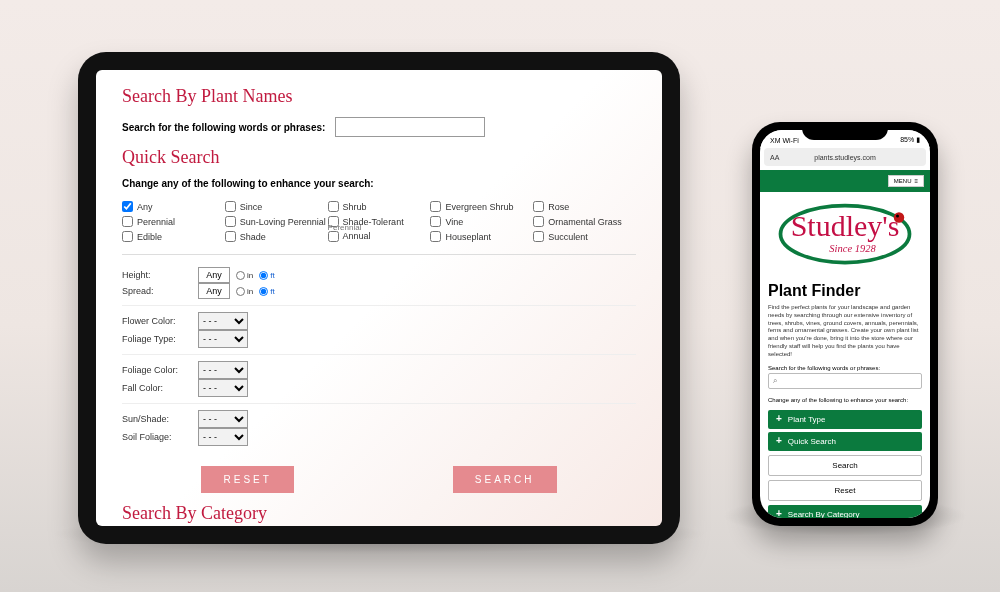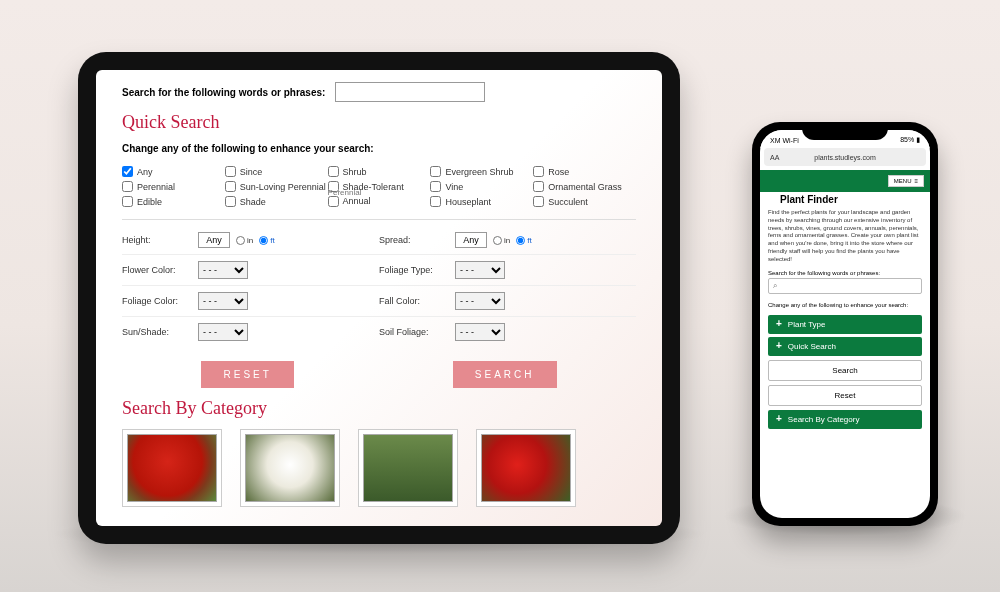--- a/index.html
+++ b/index.html
@@ -39,21 +39,21 @@
   .cb-instr { font-size: 10px; font-weight: bold; margin: 8px 0 12px 0; }
   .cb-grid {
     display: grid; grid-template-columns: repeat(5, 1fr);
     row-gap: 4px; font-size: 9px; color: #333;
     border-bottom: 1px solid #ddd; padding-bottom: 12px; margin-bottom:6px;
   }
   .cb-item { display: flex; align-items: center; gap: 4px; }
   .cb-item input[type=checkbox]{ width:11px; height:11px; }
   .cb-sub { font-size:8px; color:#777; position:relative; top:-4px; left:14px;}
   .param-row {
-    display: grid; grid-template-columns: 1fr 1fr;
+    display: grid; grid-template-columns: 1fr;
     font-size: 9px; color:#333;
     border-bottom: 1px solid #eee; padding: 6px 0;
   }
   .param-cell { display:flex; align-items:center; gap:6px; }
   .param-cell label { width: 70px; }
   .param-cell input[type=text]{
     width:32px; height:16px; border:1px solid #999; font-size:9px; text-align:center;
   }
   .param-cell select {
     width:50px; height:18px; font-size:9px; border:1px solid #999; background:#f2f2f2;
@@ -104,21 +104,21 @@
   .greenbar {
     height:22px; background:#0b7a3e; margin-top:4px;
     display:flex; justify-content:flex-end; align-items:center; padding:0 6px;
   }
   .menu-btn {
     background:#fff; border:1px solid #ccc; font-size:6px; padding:2px 5px;
     display:flex; align-items:center; gap:3px;
   }
   .logo-box { text-align:center; padding:6px 8px; }
   .logo-svg { width: 150px; height: 72px; }
-  .pf-title { font-size:10px; font-weight:bold; padding: 2px 20px; }
+  .pf-title { font-size:16px; font-weight:bold; padding: 2px 8px; }
   .pf-desc { font-size:6px; color:#333; padding: 2px 8px 6px 8px; line-height:1.3; }
   .pf-srch-label { font-size:6px; padding:0 8px 2px 8px;}
   .pf-search {
     margin: 0 8px 4px 8px; height:16px; border:1px solid #bbb; border-radius:2px;
     display:flex; align-items:center; padding-left:4px; font-size:8px; color:#666;
   }
   .pf-instr { font-size:6px; padding: 4px 8px; }
   .acc {
     margin:3px 8px; background:#0b7a3e; color:#fff; font-size:8px;
     padding:5px 8px; display:flex; align-items:center; gap:6px; border-radius:2px;
@@ -133,20 +133,21 @@
     background: radial-gradient(ellipse at center, rgba(0,0,0,0.25), transparent 70%);
     z-index:-1;
   }
 </style>
 </head>
 <body>
 
 <div class="tablet">
   <div class="screen">
 
+    <div class="script-title">Search By Plant Names</div>
 
     <div class="label-row">
       <span>Search for the following words or phrases:</span>
       <input type="text" style="">
     </div>
 
     <div class="script-title quick-title">Quick Search</div>
 
     <div class="cb-instr">Change any of the following to enhance your search:</div>
 
@@ -317,20 +318,29 @@
     <div class="urlbar">
       <span class="aa">AA</span>
       <span>plants.studleys.com</span>
     </div>
     <div class="greenbar">
       <div class="menu-btn">
         <span>MENU</span>
         <span>≡</span>
       </div>
     </div>
+    <div class="logo-box">
+      <svg class="logo-svg" viewBox="0 0 200 96">
+        <ellipse cx="100" cy="48" rx="86" ry="38" fill="none" stroke="#0b7a3e" stroke-width="5"></ellipse>
+        <text x="100" y="50" text-anchor="middle" font-family="Brush Script MT, cursive" font-size="40" fill="#c40f45">Studley's</text>
+        <text x="110" y="72" text-anchor="middle" font-family="serif" font-style="italic" font-size="14" fill="#c40f45">Since 1928</text>
+        <circle cx="172" cy="26" r="7" fill="#c21818"></circle>
+        <circle cx="170" cy="24" r="2" fill="#000"></circle>
+      </svg>
+    </div>
     <div class="pf-title">Plant Finder</div>
     <div class="pf-desc">Find the perfect plants for your landscape and garden needs by searching through our extensive inventory of trees, shrubs, vines, ground covers, annuals, perennials, ferns and ornamental grasses. Create your own plant list and when you're done, bring it into the store where our friendly staff will help you find the plants you have selected!</div>
     <div class="pf-srch-label">Search for the following words or phrases:</div>
     <div class="pf-search">
       <span>⌕</span>
     </div>
     <div class="pf-instr">Change any of the following to enhance your search:</div>
     <div class="acc">
         <span class="plus">+</span>
         <span>Plant Type</span>

